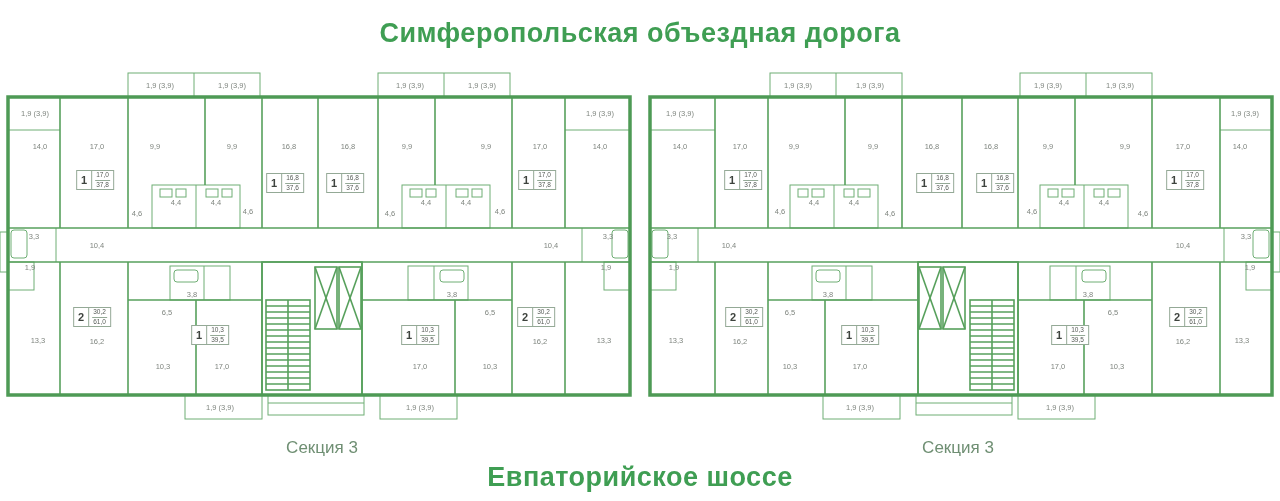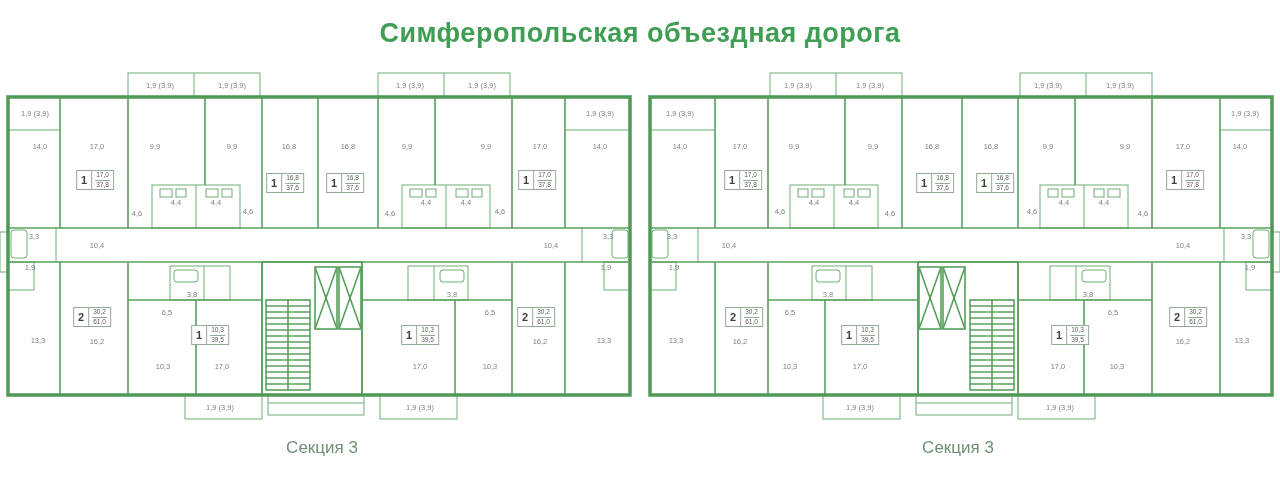--- a/index.html
+++ b/index.html
@@ -363,18 +363,19 @@
         <span class="apt-type">2</span>
         <span class="apt-areas">
           <span class="a1">30,2</span>
           <span class="a2">61,0</span>
         </span>
       </div>
     </div>
 
   <div class="title top">Симферопольская объездная дорога</div>
 
+  <div class="title bottom">Евпаторийское шоссе</div>
 
   <div class="section-label" style="left:322px;top:448px;">Секция 3</div>
 
   <div class="section-label" style="left:958px;top:448px;">Секция 3</div>
 
 </div>
 
 </body></html>

